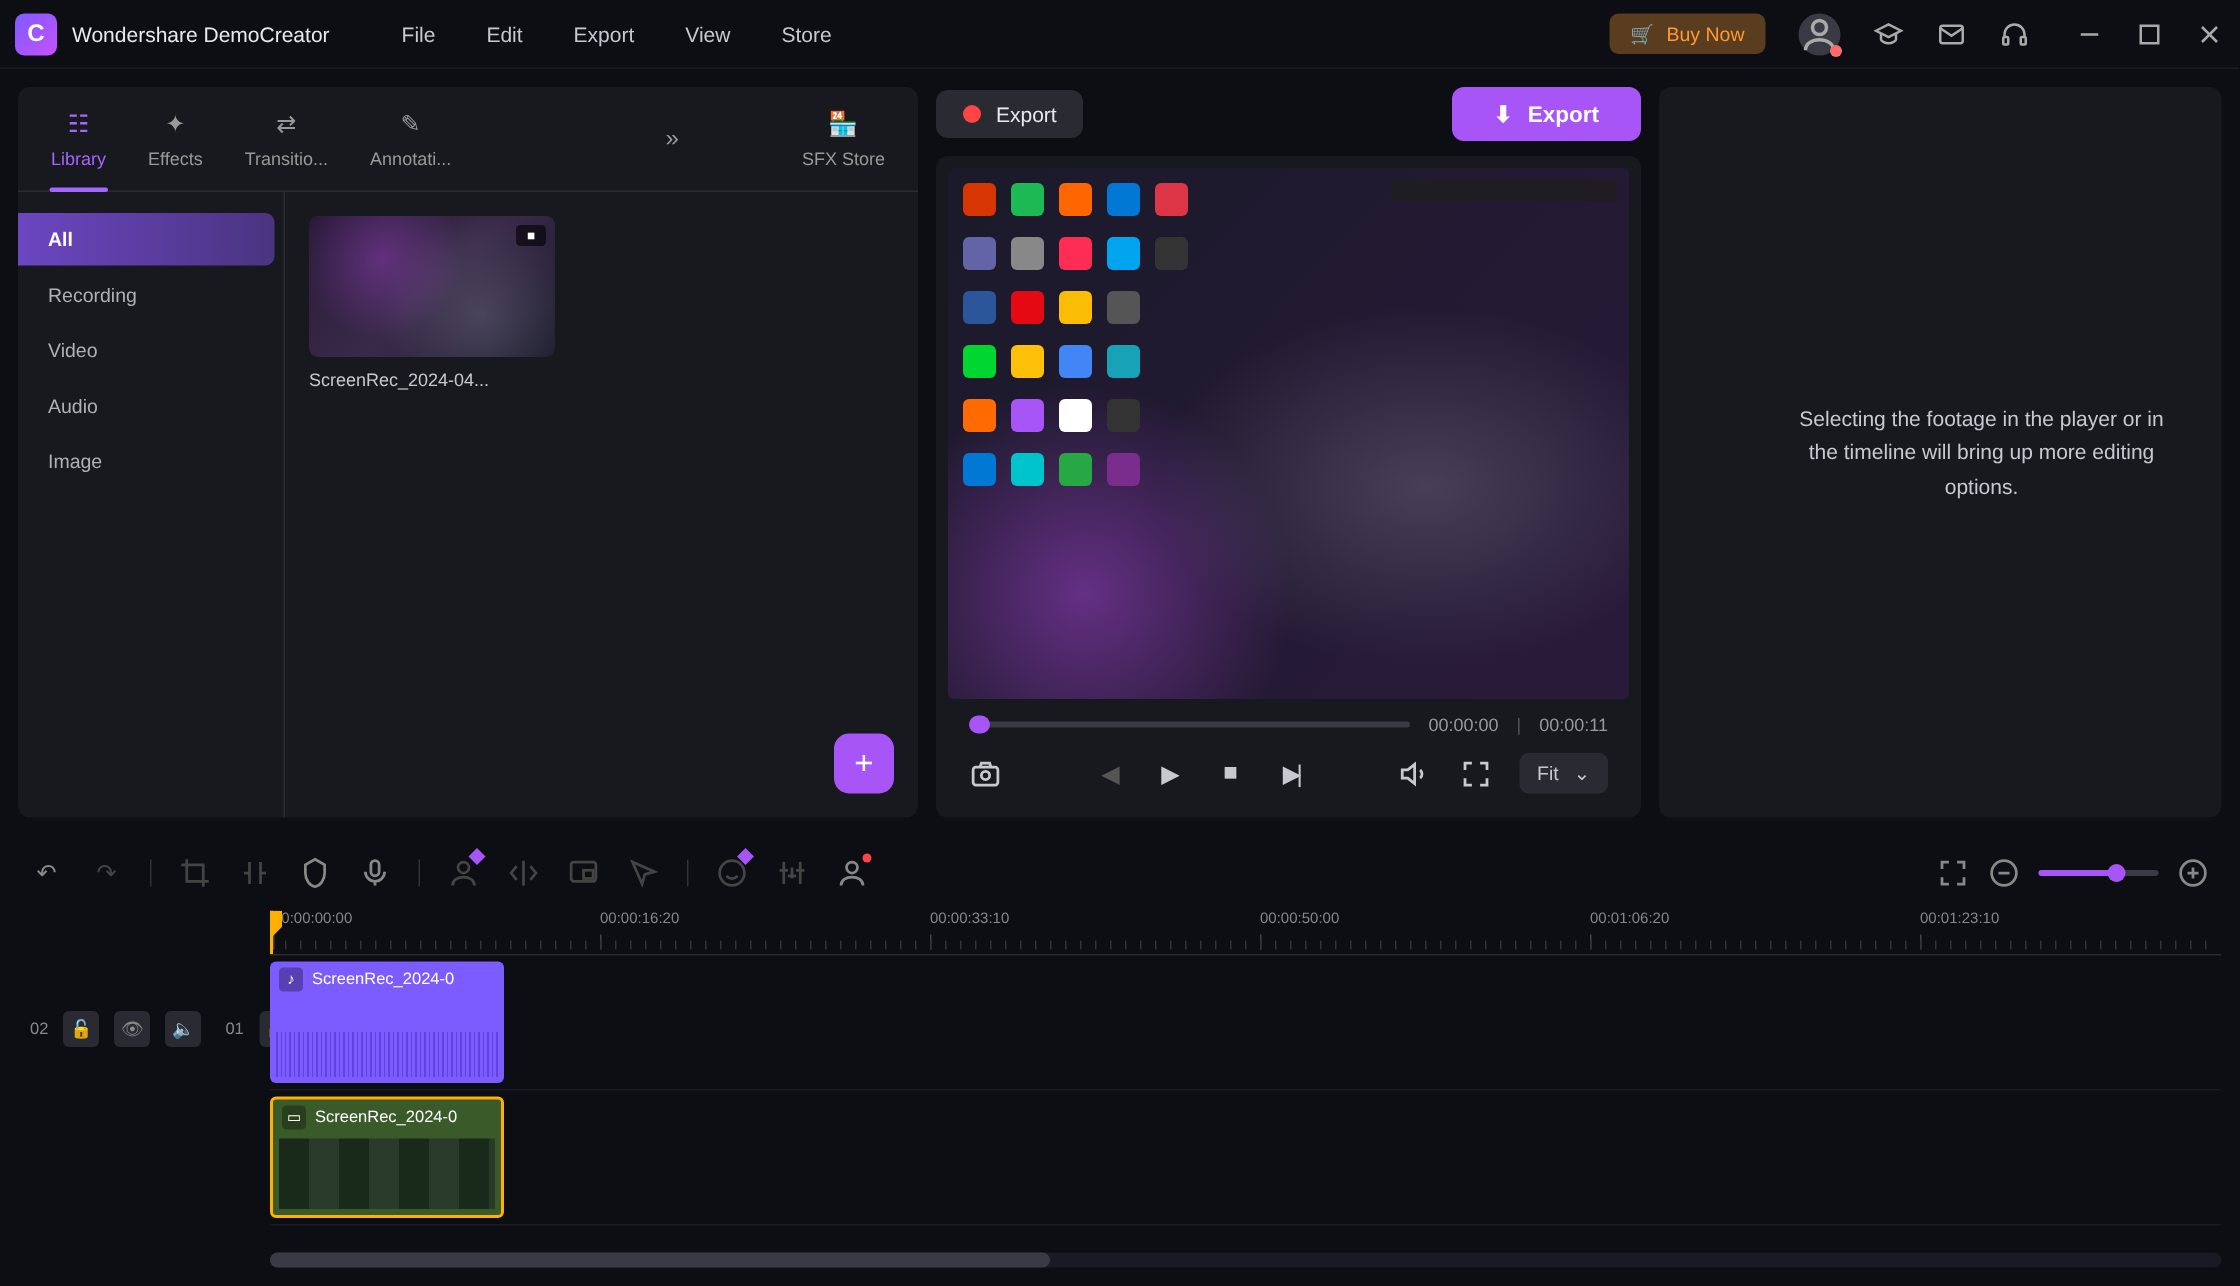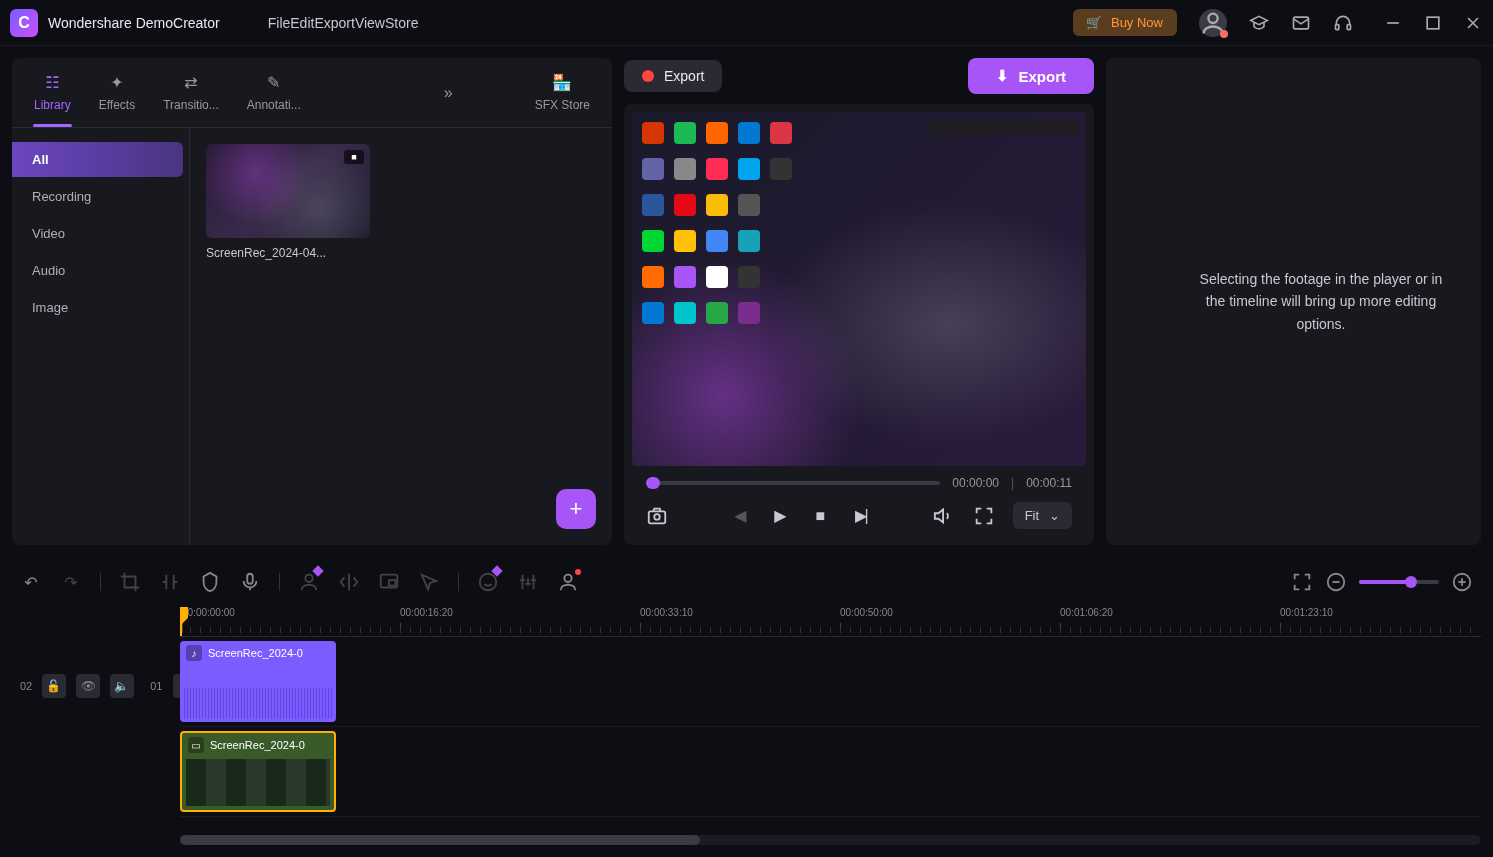--- a/index.html
+++ b/index.html
@@ -2,21 +2,21 @@
 <html><head>
 <meta charset="utf-8">
 <style>
 * { margin: 0; padding: 0; box-sizing: border-box; font-family: -apple-system, BlinkMacSystemFont, "Segoe UI", sans-serif; }
 body { background: #0d0d14; color: #c8c8d0; width: 1493px; height: 857px; overflow: hidden; display: flex; flex-direction: column; }
 
 
 .titlebar { height: 46px; display: flex; align-items: center; padding: 0 10px; background: #0d0d14; border-bottom: 1px solid #1a1a24; }
 .logo { width: 28px; height: 28px; background: linear-gradient(135deg,#7b5cff,#c850ff); border-radius: 6px; display: flex; align-items: center; justify-content: center; color: #fff; font-weight: bold; font-size: 16px; }
 .app-title { margin-left: 10px; font-size: 14px; color: #e8e8f0; }
-.menubar { display: flex; margin-left: 48px; }
+.menubar { display: flex; gap: 34px; margin-left: 48px; }
 .menu-item { font-size: 14px; color: #c8c8d0; cursor: pointer; }
 .titlebar-right { margin-left: auto; display: flex; align-items: center; gap: 22px; }
 .buy-now { background: #5a3c1e; color: #ff9933; padding: 6px 14px; border-radius: 6px; display: flex; align-items: center; gap: 8px; font-size: 13px; cursor: pointer; }
 .titlebar-icon { width: 20px; height: 20px; display: flex; align-items: center; justify-content: center; color: #aaa; cursor: pointer; }
 .avatar-icon { width: 28px; height: 28px; border-radius: 50%; background: #3a3a44; display: flex; align-items: center; justify-content: center; position: relative; }
 .avatar-icon::after { content:''; position:absolute; bottom:-1px; right:-1px; width:8px; height:8px; background:#ff6b6b; border-radius:50%; }
 .win-controls { display: flex; gap: 20px; margin-left: 8px; }
 
 
 .main { flex: 1; display: flex; gap: 12px; padding: 12px; min-height: 0; }
@@ -415,21 +415,21 @@
         <div class="tbtn">🔓</div>
         <div class="tbtn">👁</div>
         <div class="tbtn">🔈</div>
       </div>
     </div>
     <div class="tl-tracks">
       <div class="ruler">
         <div class="playhead"></div>
         <div class="ruler-tick" style="left:2px">00:00:00:00</div>
         <div class="ruler-tick" style="left:220px">00:00:16:20</div>
-        <div class="ruler-tick" style="left:460px">00:00:33:10</div>
+        <div class="ruler-tick" style="left:440px">00:00:33:10</div>
         <div class="ruler-tick" style="left:660px">00:00:50:00</div>
         <div class="ruler-tick" style="left:880px">00:01:06:20</div>
         <div class="ruler-tick" style="left:1100px">00:01:23:10</div>
       <div class="ruler-minor" style="left: 0px;"></div>
           <div class="ruler-minor" style="left: 10px;"></div>
           <div class="ruler-minor" style="left: 20px;"></div>
           <div class="ruler-minor" style="left: 30px;"></div>
           <div class="ruler-minor" style="left: 40px;"></div>
           <div class="ruler-minor" style="left: 50px;"></div>
           <div class="ruler-minor" style="left: 60px;"></div>

